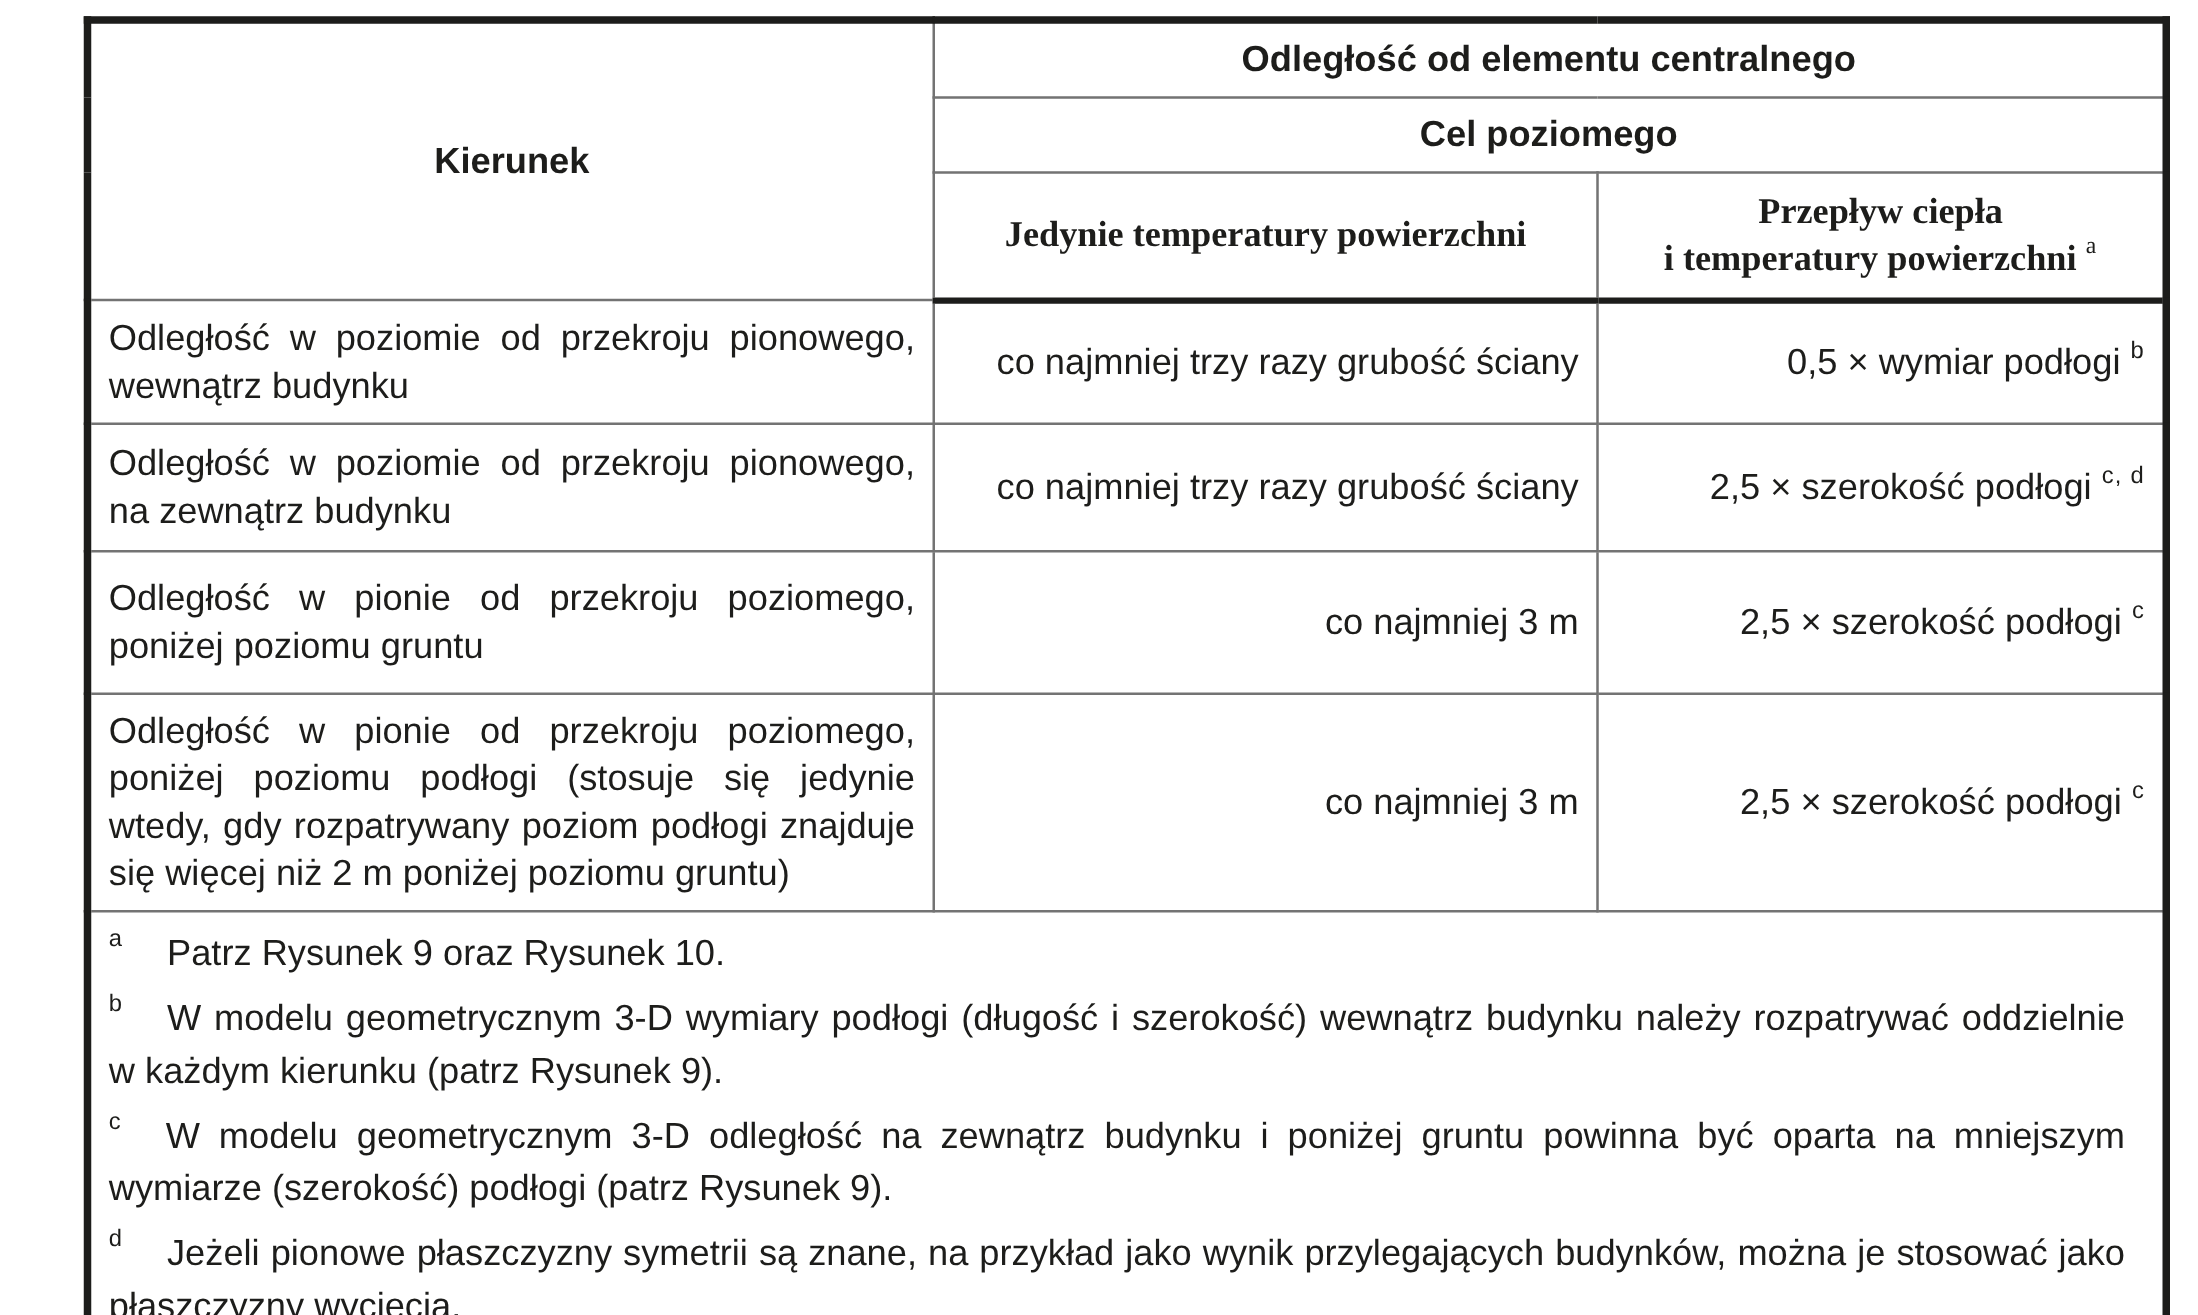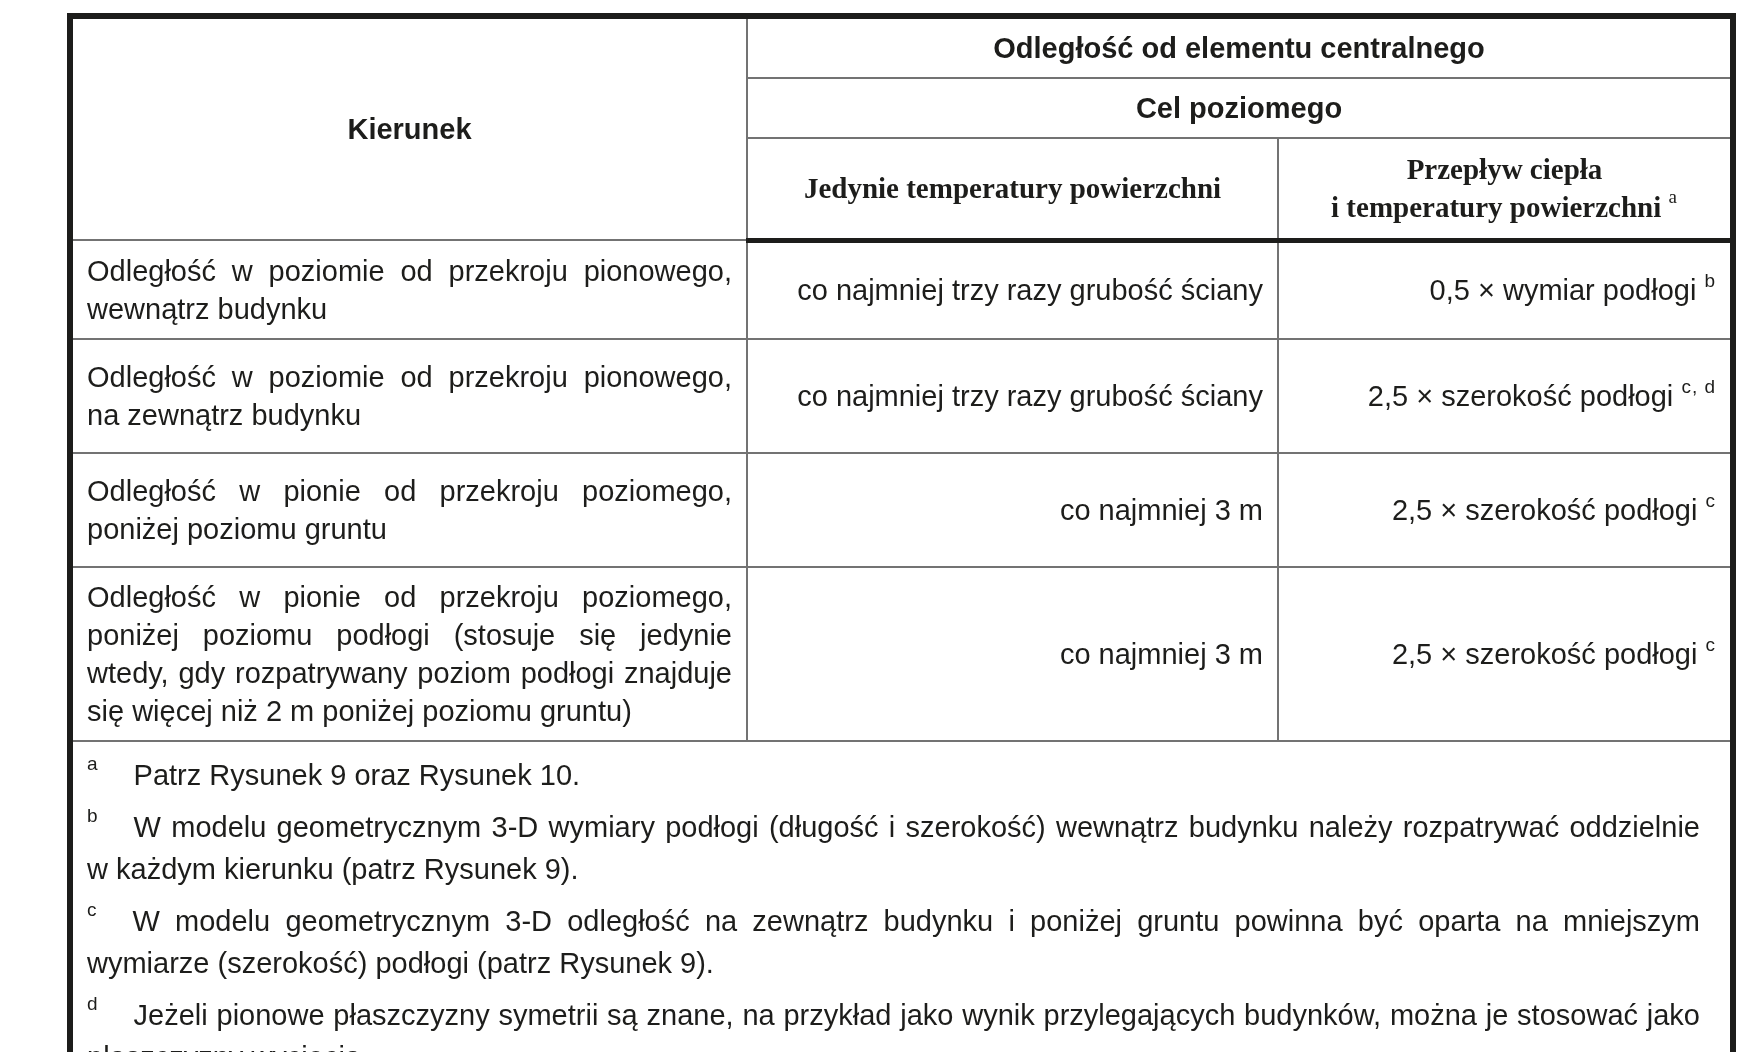--- a/index.html
+++ b/index.html
@@ -38,21 +38,21 @@
     font-weight: bold;
     text-align: center;
   }
   tr.hdr-r1 { height: 62px; }
   tr.hdr-r2 { height: 60px; }
   tr.hdr-r3 { height: 102px; font-family: Liberation Serif, serif; }
   tr.hdr-r3 th { border-bottom: 5px solid #1d1d1b; }
   th.kierunek { border-bottom: 5px solid #1d1d1b; }
   
   tr.body-r1 { height: 99px; }
-  tr.body-r2 { height: 114px; }
+  tr.body-r2 { height: 102px; }
   tr.body-r3 { height: 114px; }
   tr.body-r4 { height: 174px; }
   td.direction {
     text-align: justify;
     text-align-last: left;
     padding: 6px 16px;
   }
   td.center { text-align: right; }
   sup.fnref {
     font-size: 19px;

